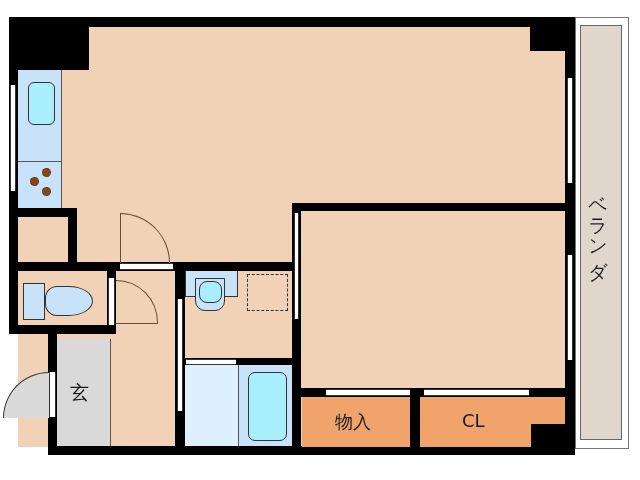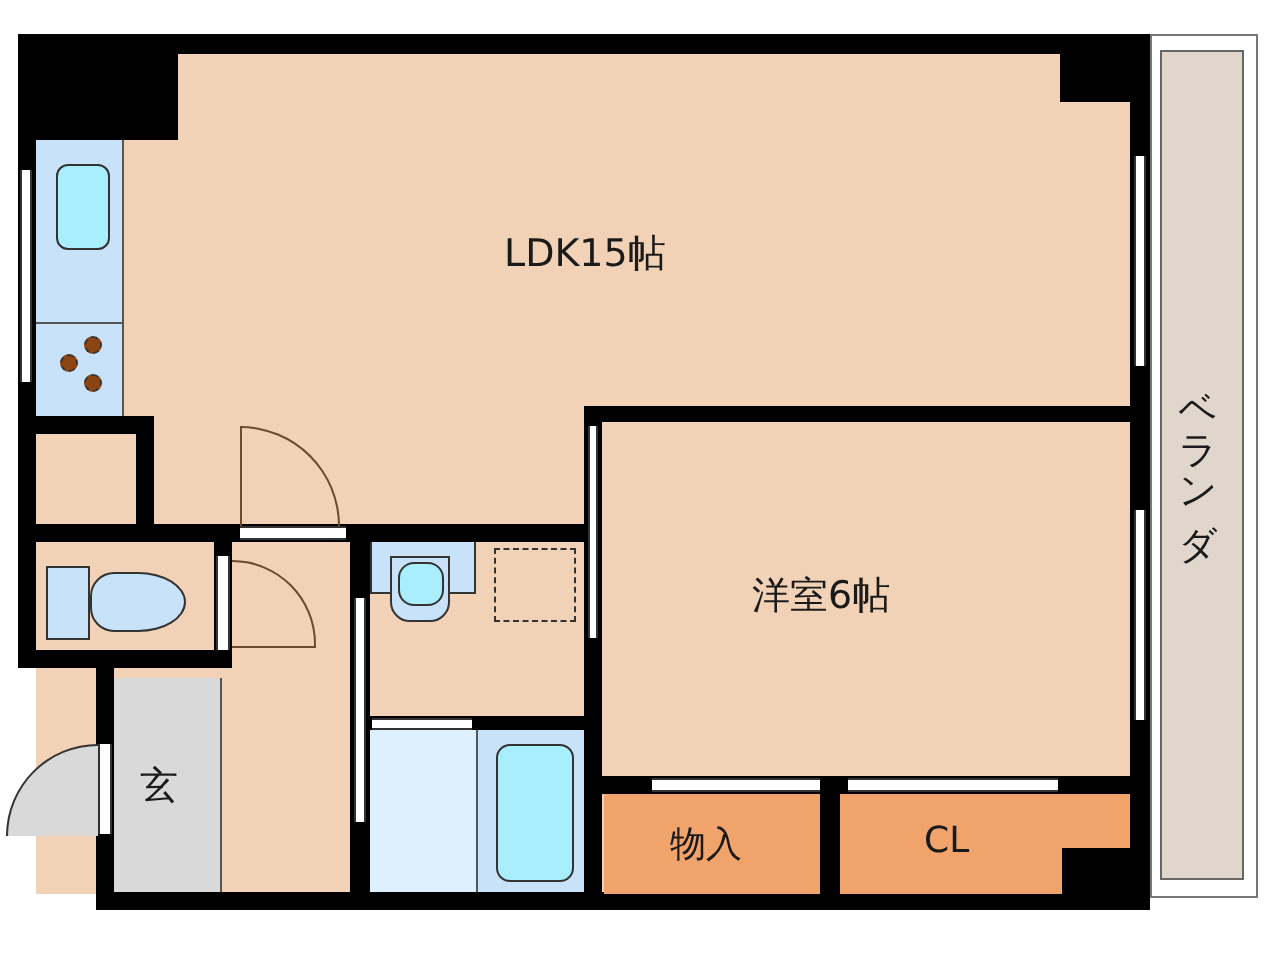--- a/index.html
+++ b/index.html
@@ -76,22 +76,20 @@
   <div class="abs winh" style="left:186px;top:359px;width:50px;height:6px;"></div>
 
   <div class="abs lightblue" style="left:185px;top:365px;width:54px;height:81px;border-right:1px solid #555;"></div>
   <div class="abs blue" style="left:239px;top:365px;width:53px;height:81px;"></div>
   <div class="abs" style="left:248px;top:372px;width:39px;height:69px;background:#a8eefc;border:1.5px solid #333;border-radius:7px;"></div>
 
   <div class="abs wall" style="left:292px;top:203px;width:273px;height:8px;"></div>
   <div class="abs wall" style="left:292px;top:203px;width:9px;height:252px;"></div>
   <div class="abs win" style="left:294px;top:213px;width:5px;height:106px;"></div>
 
-  <div class="abs label" style="left:252px;top:114px;">LDK15帖</div>
-  <div class="abs label" style="left:376px;top:285px;">洋室6帖</div>
 
   <div class="abs wall" style="left:300px;top:388px;width:265px;height:9px;"></div>
   <div class="abs winh" style="left:326px;top:389px;width:85px;height:7px;"></div>
   <div class="abs winh" style="left:424px;top:389px;width:105px;height:7px;"></div>
   <div class="abs storage" style="left:302px;top:397px;width:108px;height:50px;"></div>
   <div class="abs wall" style="left:410px;top:388px;width:10px;height:60px;"></div>
   <div class="abs storage" style="left:420px;top:397px;width:145px;height:50px;"></div>
   <div class="abs wall" style="left:531px;top:424px;width:34px;height:24px;"></div>
   <div class="abs label" style="left:335px;top:410px;font-size:18px;">物入</div>
   <div class="abs label" style="left:462px;top:410px;font-size:18px;">CL</div>

